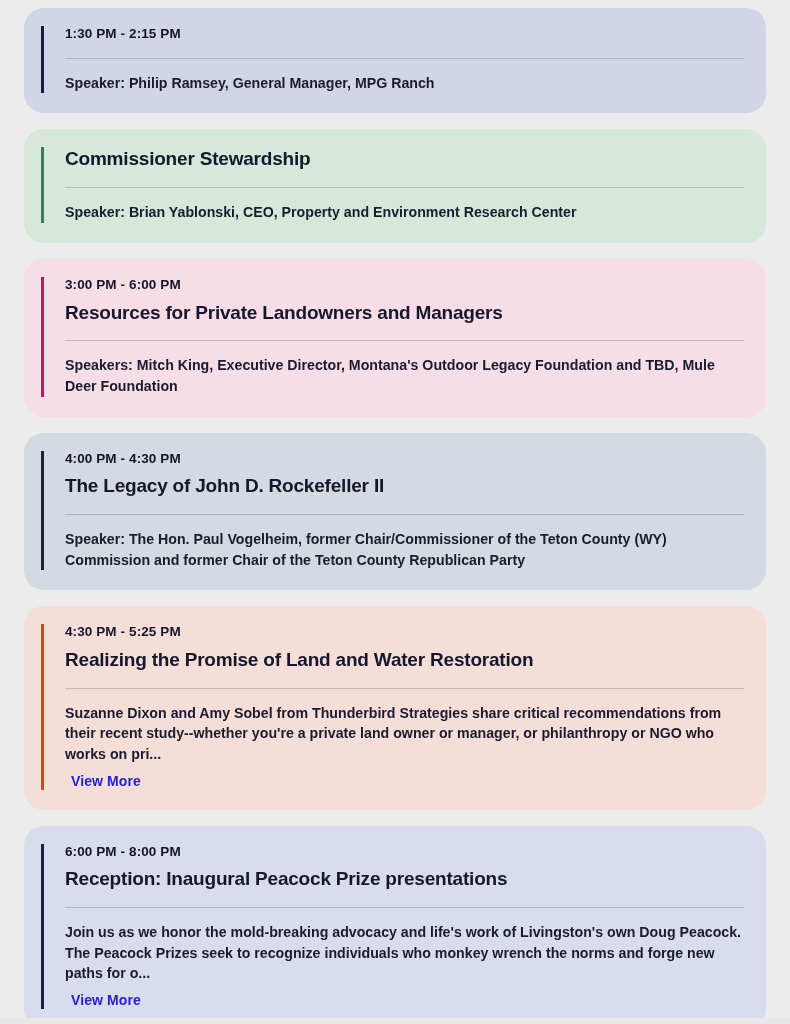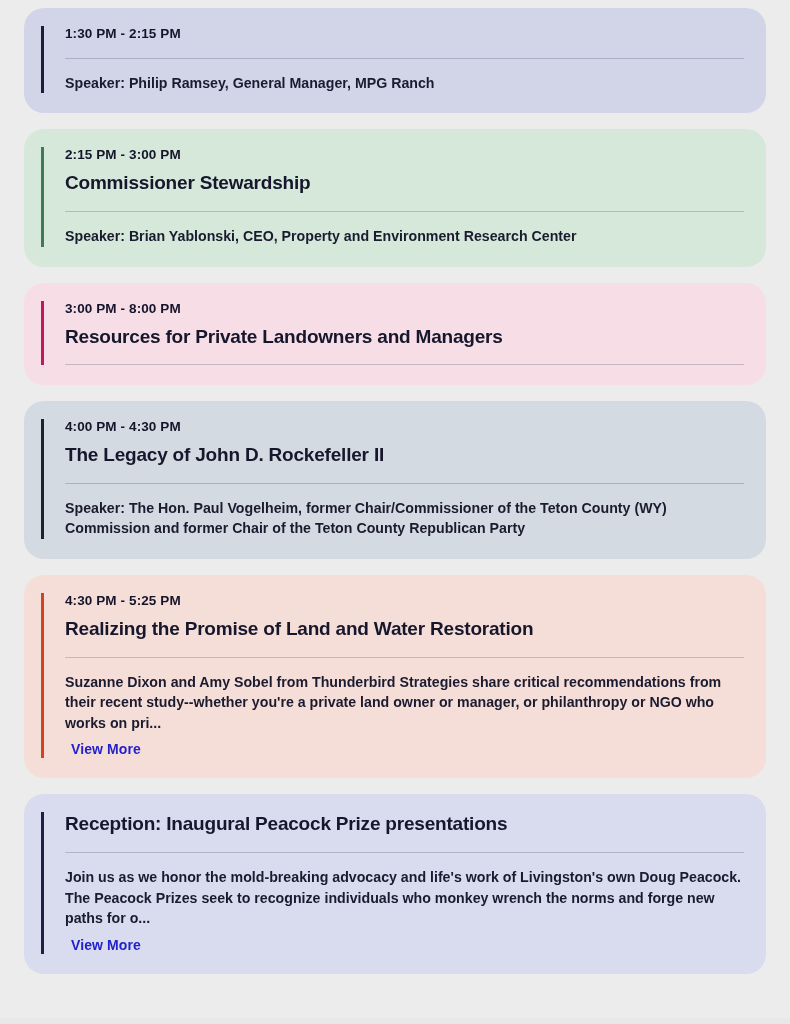--- a/index.html
+++ b/index.html
@@ -104,34 +104,34 @@
       <div class="session-time">1:30 PM - 2:15 PM</div>
       <div class="card-divider"></div>
       <div class="session-desc">Speaker: Philip Ramsey, General Manager, MPG Ranch</div>
 
     </div>
   </div>
 
   <div class="session-card" style="background: rgb(213, 232, 217);">
     <div class="accent-bar" style="background: rgb(63, 122, 85);"></div>
     <div class="card-body">
-      <div class="session-time">2:15 PM - 3:00 PM</div>
       <div class="session-title">Commissioner Stewardship</div>
       <div class="card-divider"></div>
       <div class="session-desc">Speaker: Brian Yablonski, CEO, Property and Environment Research Center</div>
 
     </div>
   </div>
 
   <div class="session-card" style="background: rgb(246, 221, 230);">
     <div class="accent-bar" style="background: rgb(194, 24, 91);"></div>
     <div class="card-body">
-      <div class="session-time">3:00 PM - 8:00 PM</div>
+      <div class="session-time">3:00 PM - 6:00 PM</div>
       <div class="session-title">Resources for Private Landowners and Managers</div>
       <div class="card-divider"></div>
+      <div class="session-desc">Speakers: Mitch King, Executive Director, Montana's Outdoor Legacy Foundation and TBD, Mule Deer Foundation</div>
 
     </div>
   </div>
 
   <div class="session-card" style="background: rgb(211, 218, 225);">
     <div class="accent-bar" style="background: rgb(28, 34, 48);"></div>
     <div class="card-body">
       <div class="session-time">4:00 PM - 4:30 PM</div>
       <div class="session-title">The Legacy of John D. Rockefeller II</div>
       <div class="card-divider"></div>
@@ -147,20 +147,21 @@
       <div class="session-title">Realizing the Promise of Land and Water Restoration</div>
       <div class="card-divider"></div>
       <div class="session-desc">Suzanne Dixon and Amy Sobel from Thunderbird Strategies share critical recommendations from their recent study--whether you're a private land owner or manager, or philanthropy or NGO who works on pri...</div>
       <a class="view-more" style="color: rgb(34, 34, 204);">View More</a>
     </div>
   </div>
 
   <div class="session-card" style="background: rgb(217, 219, 238);">
     <div class="accent-bar" style="background: rgb(29, 32, 70);"></div>
     <div class="card-body">
+      <div class="session-time">6:00 PM - 8:00 PM</div>
       <div class="session-title">Reception: Inaugural Peacock Prize presentations</div>
       <div class="card-divider"></div>
       <div class="session-desc">Join us as we honor the mold-breaking advocacy and life's work of Livingston's own Doug Peacock. The Peacock Prizes seek to recognize individuals who monkey wrench the norms and forge new paths for o...</div>
       <a class="view-more" style="color: rgb(34, 34, 204);">View More</a>
     </div>
   </div>
 </div>
 <div class="bottom-fade"></div>
 
 </body></html>

